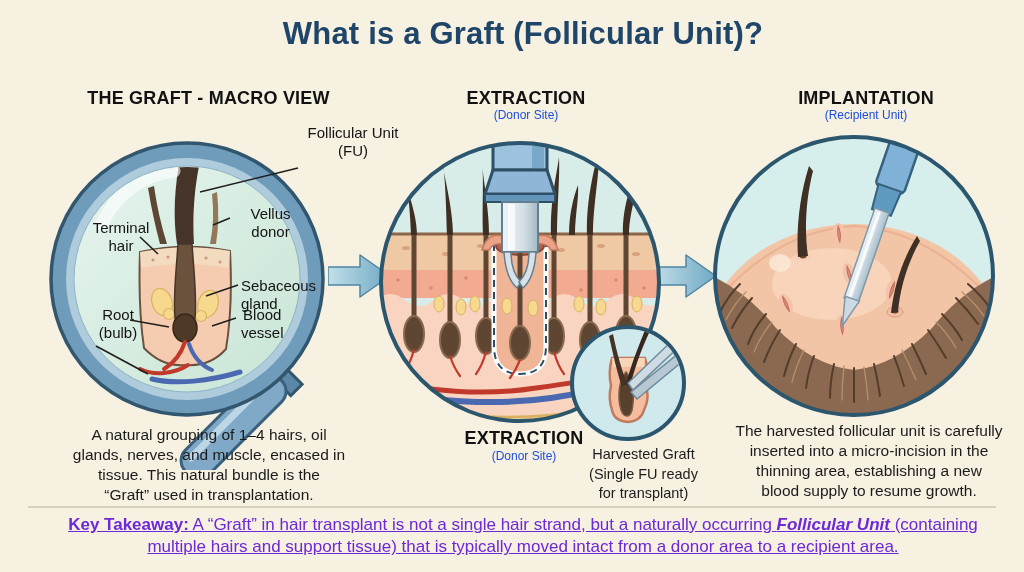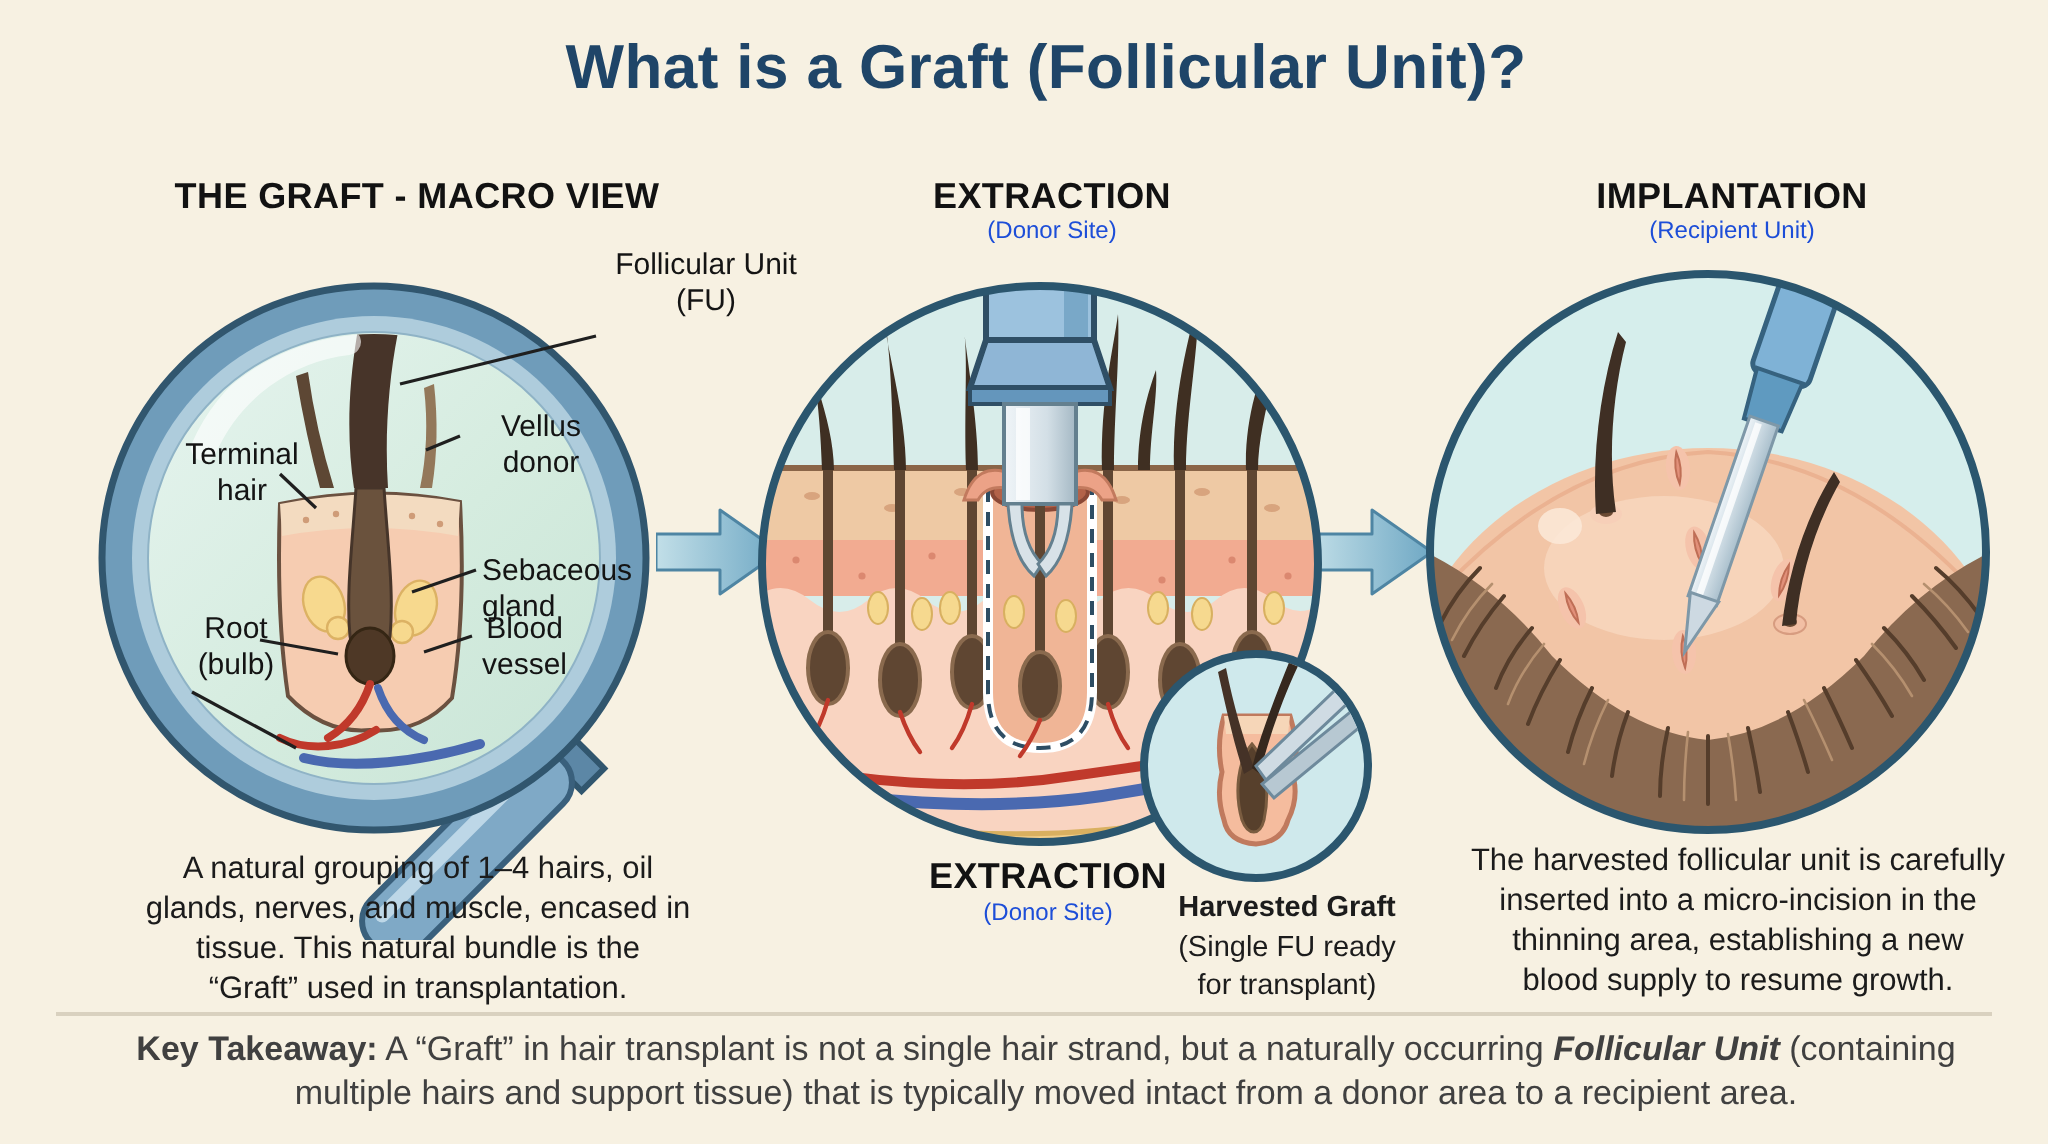--- a/index.html
+++ b/index.html
@@ -7,24 +7,24 @@
           font-family:"Liberation Sans",sans-serif;color:#1c1c1c;}
   .abs{position:absolute;}
   .center{text-align:center;padding-left:11px;}
   .pre{white-space:pre-line;}
   .title{font-size:31px;font-weight:bold;color:#1f4568;letter-spacing:.2px;}
   .h1{font-size:18px;font-weight:bold;color:#121212;letter-spacing:.2px;}
   .h2{font-size:12px;color:#1d4ed8;}
   .lab{font-size:15px;color:#141414;line-height:1.18;}
   .cap{font-size:15.5px;line-height:1.3;color:#1b1b1b;}
   .divider{border-top:2px solid #d9d1bf;}
-  .takeaway{font-size:17px;line-height:1.32;color:#404040;}
+  .takeaway{font-size:17px;line-height:1.32;color:#6d28d9;text-decoration:underline;}
   .takeaway b{font-weight:bold;}
   .takeaway .hl{font-weight:bold;font-style:italic;}
-  .insetlab-b{font-size:14.5px;font-weight:bold;}
+  .insetlab-b{font-size:14.5px;font-weight:normal;}
   .insetlab-r{font-size:14.5px;}
   svg{display:block;}
 </style>
 </head>
 <body>
 
 <div class="canvas">
 
   <div class="abs center title" style="left:0;top:16px;width:1024px;">What is a Graft (Follicular Unit)?</div>
 

